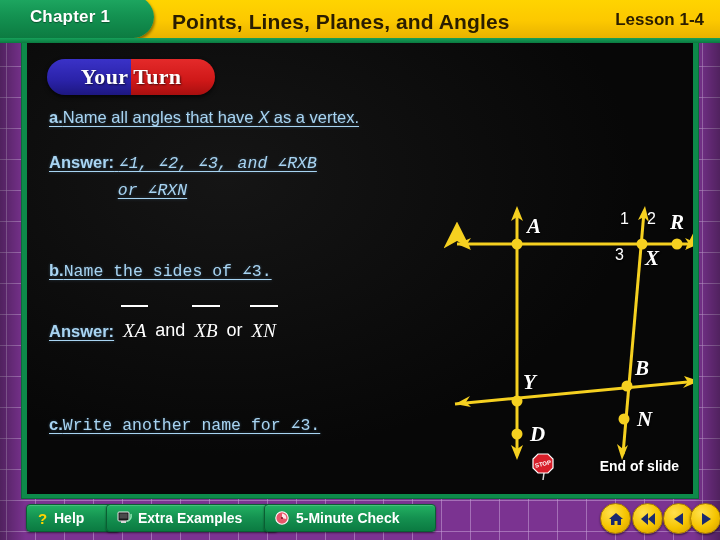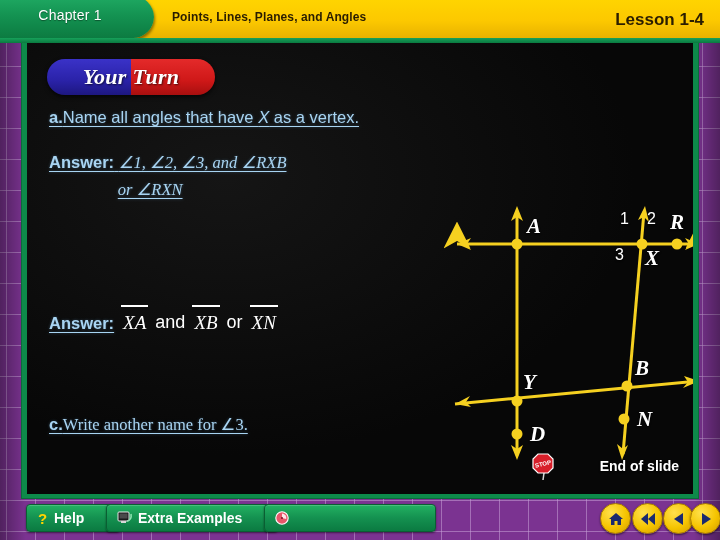--- a/index.html
+++ b/index.html
@@ -78,31 +78,31 @@
     width: 168px; height: 42px;
     background: linear-gradient(to bottom, #1faa63 0%, #149352 45%, #0c7b41 100%);
     border-radius: 0 26px 26px 0;
     box-shadow: 1px 2px 3px rgba(0,0,0,.45);
   }
   .chapter-tab span {
     position: absolute;
     left: 70px; top: 11px;
     transform: translateX(-50%) translateX(14px);
     color: #ffffff;
-    font-size: 14px;
-    font-weight: normal;
+    font-size: 17px;
+    font-weight: bold;
     letter-spacing: .2px;
     white-space: nowrap;
     text-shadow: 0 1px 1px rgba(0,0,0,.4);
   }
   .header-title {
     position: absolute;
     left: 172px; top: 10px;
     color: #2a1d00;
-    font-size: 12px;
+    font-size: 21px;
     font-weight: bold;
     letter-spacing: .1px;
     white-space: nowrap;
   }
   .header-lesson {
     position: absolute;
     right: 16px; top: 10px;
     color: #2a1d00;
     font-size: 17px;
     font-weight: bold;
@@ -127,50 +127,49 @@
     position: absolute; right: 0; top: 0;
     width: 50%; height: 100%;
     background: linear-gradient(to bottom, #e42a2a 0%, #cf1818 60%, #a80f0f 100%);
   }
   .yt-text {
     position: absolute;
     left: 0; top: 0; width: 100%; height: 100%;
     display: flex; align-items: center; justify-content: center;
     color: #fff;
     font-family: "Liberation Serif", serif;
-    font-style: italic;
     font-weight: bold;
     font-size: 22px;
     letter-spacing: .3px;
     text-shadow: 1px 1px 2px rgba(0,0,0,.6);
     white-space: nowrap;
   }
 
   
   .qtext {
     position: absolute;
     color: #a8d4f2;
     font-size: 16.5px;
     white-space: nowrap;
     text-shadow: 0 0 3px rgba(120,190,240,.35);
     text-align: right;
   }
   .u { text-decoration: underline; text-underline-offset: 3px; }
   .b { font-weight: bold; }
   .it { font-style: italic; }
-  .ang { font-family: Liberation Serif, serif; }
+  .ang { font-family: Liberation Mono, monospace; }
 
   
   .ray {
     color: #ffffff;
     font-style: italic;
     font-family: "Liberation Serif", serif;
     font-size: 19px;
     border-top: 2px solid #ffffff;
-    padding: 6px 2px 0 2px;
+    padding: 14px 2px 0 2px;
     display: inline-block;
     line-height: 1.05;
   }
   .plainwhite {
     color: #ffffff;
     font-family: Liberation Sans, sans-serif;
     font-size: 18px;
     font-style: normal;
   }
 
@@ -269,20 +268,23 @@
       <span class="b">a.</span><span>Name all angles that have </span><span class="it">X</span><span> as a vertex.</span>
     </div>
 
     <div class="qtext u" style="left:22px; top:110px;">
       <span class="b">Answer:</span><span>&nbsp;</span><span class="it ang">∠1, ∠2, ∠3, and ∠RXB</span>
     </div>
     <div class="qtext u" style="left:22px; top:137px;">
       <span style="opacity:0">Answer:&nbsp;&nbsp;</span><span class="it ang">or ∠RXN</span>
     </div>
 
+    <div class="qtext u" style="left:22px; top:218px;">
+      <span class="b">b.</span><span class="ang">Name the sides of ∠3.</span>
+    </div>
 
     <div style="position:absolute; left:22px; top:262px; display:flex; align-items:flex-end; gap:7px;">
       <span class="qtext u b" style="position:relative; left:0; top:0;">Answer:</span>
       <span class="ray">XA</span>
       <span class="plainwhite">and</span>
       <span class="ray">XB</span>
       <span class="plainwhite">or</span>
       <span class="ray">XN</span>
     </div>
 
@@ -378,20 +380,21 @@
       </svg>
       <span>Extra Examples</span>
     </div>
 
     <div class="gbtn" style="left:264px; width:152px;">
       <svg width="17" height="16" viewBox="0 0 17 16">
         <circle cx="8" cy="8" r="6.2" fill="#e8566a" stroke="#ffffff" stroke-width="1.1"></circle>
         <path d="M8 8 L8 3.5 A4.5 4.5 0 0 1 12.2 9 Z" fill="#ffffff" opacity=".85"></path>
         <circle cx="8" cy="8" r="1" fill="#7a1020"></circle>
       </svg>
+      <span>5-Minute Check</span>
     </div>
 
     <div class="navbtn" style="left:600px;">
       <svg width="16" height="16" viewBox="0 0 16 16">
         <path d="M8 2 L15 8 L13 8 L13 14 L9.5 14 L9.5 10 L6.5 10 L6.5 14 L3 14 L3 8 L1 8 Z" fill="#1a2a6e"></path>
       </svg>
     </div>
     <div class="navbtn" style="left:632px;">
       <svg width="16" height="14" viewBox="0 0 16 14">
         <path d="M8 1 L8 13 L1 7 Z" fill="#1a2a6e"></path>

